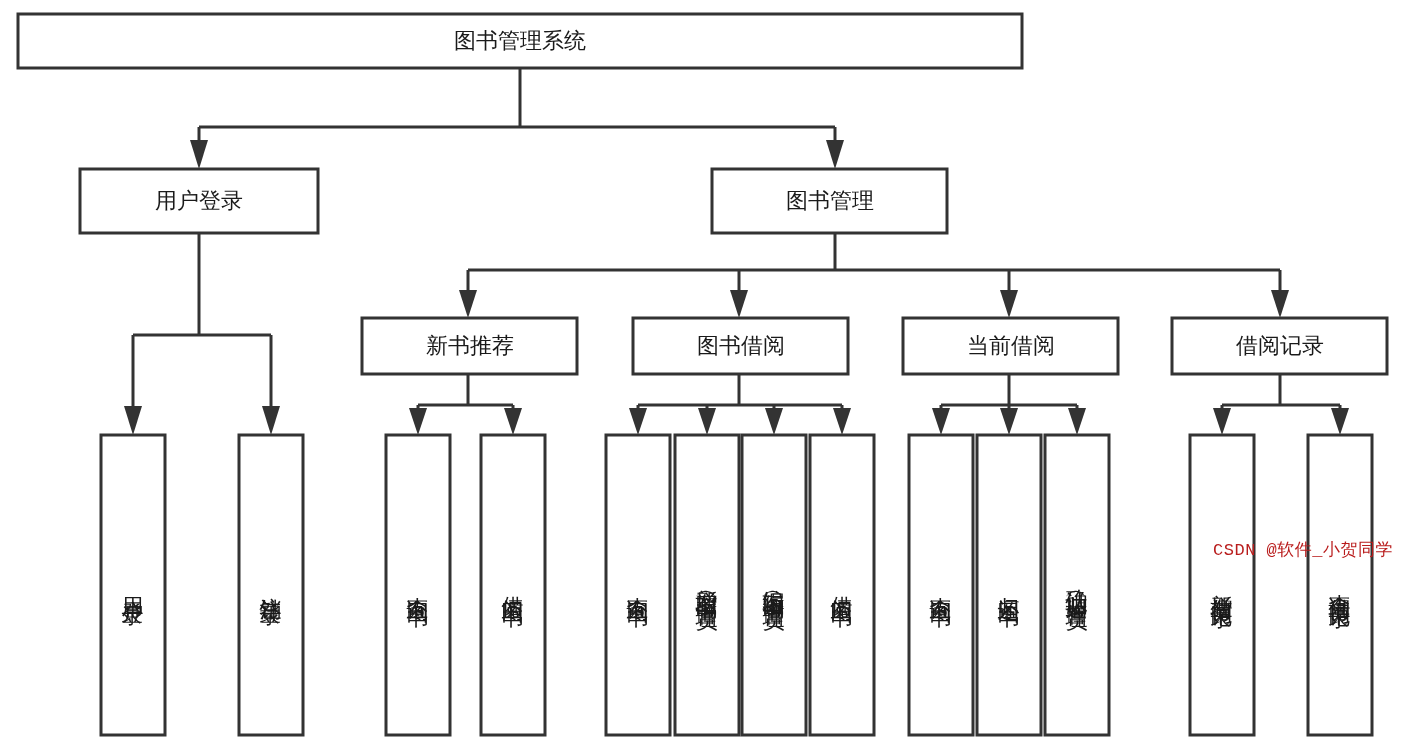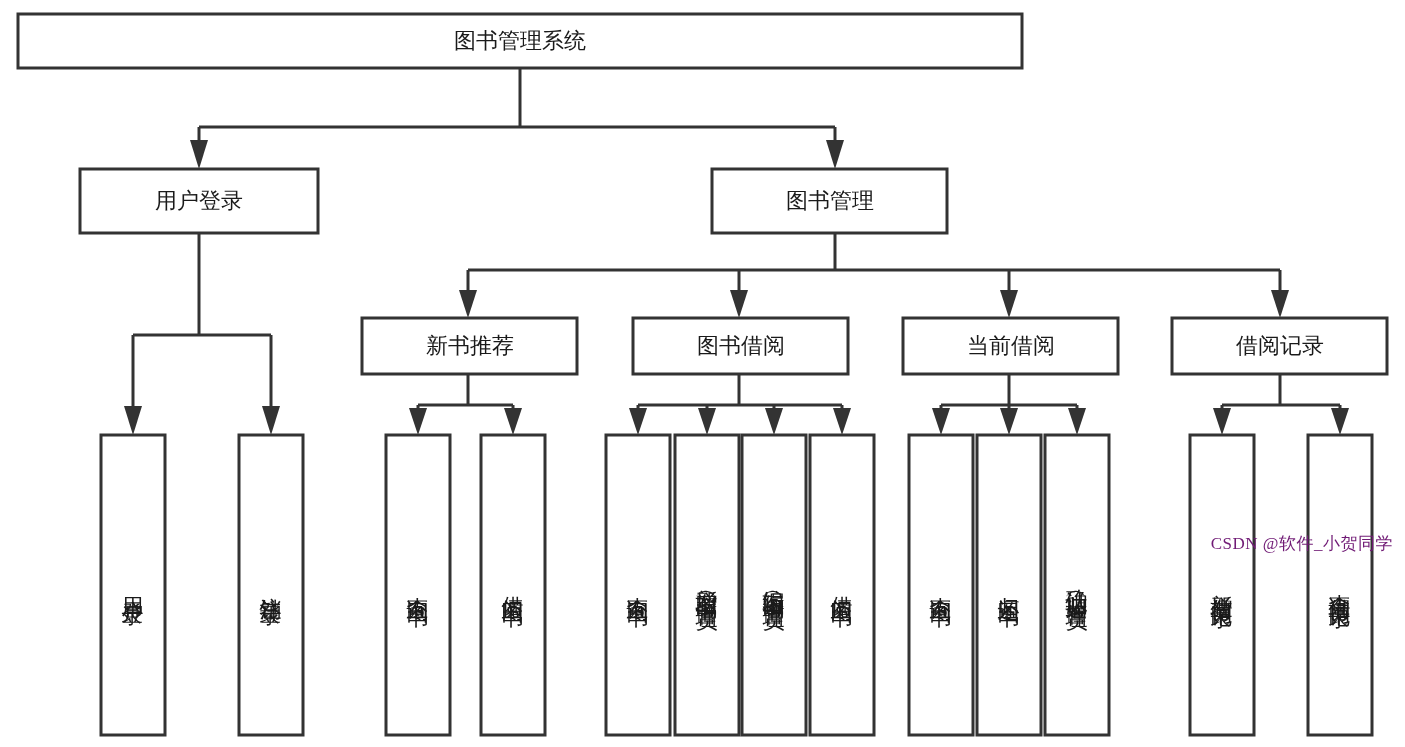--- a/index.html
+++ b/index.html
@@ -54,24 +54,24 @@
     font-size: 22px;
     fill: #1a1a1a;
     writing-mode: vertical-rl;
     text-orientation: upright;
     text-anchor: middle;
     letter-spacing: 3px;
   }
   .watermark {
     position: absolute;
     right: 12px;
-    bottom: 6px;
-    font-family: Liberation Serif, serif;
+    bottom: 0;
+    font-family: Liberation Mono, monospace;
     font-size: 17px;
-    color: #701a75;
+    color: #b91c1c;
     white-space: nowrap;
     letter-spacing: 0.5px;
     user-select: none;
   }
 </style>
 </head>
 <body>
 
 <div id="diagram-root">
 

